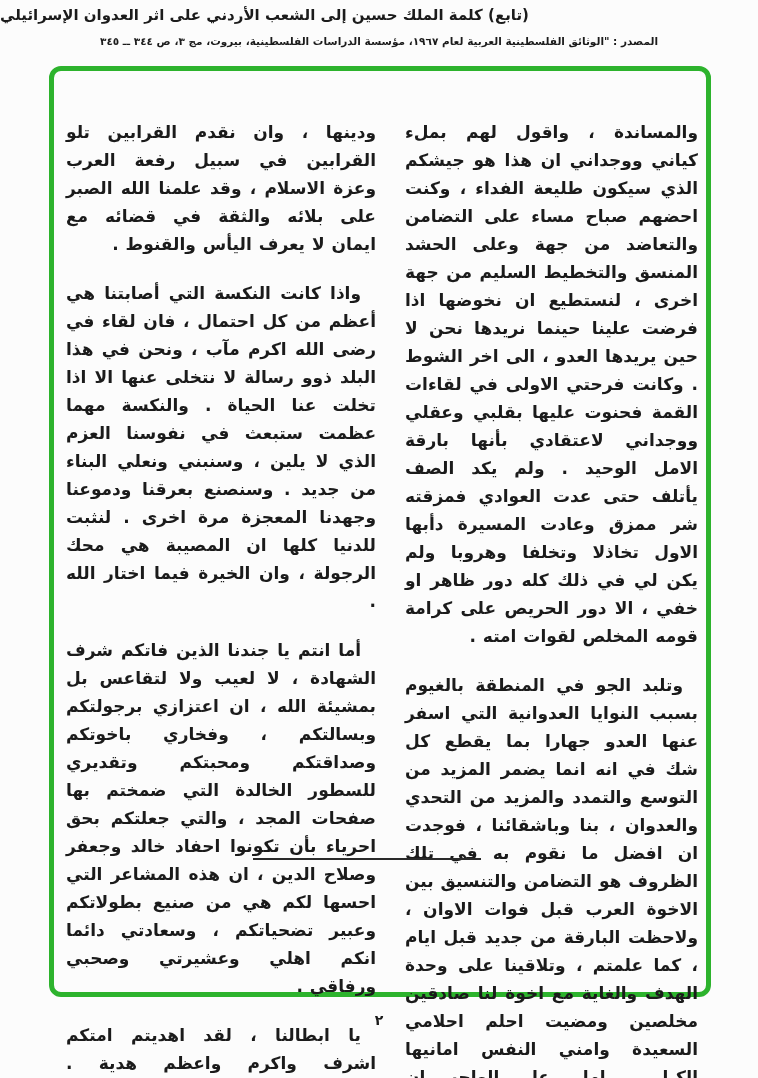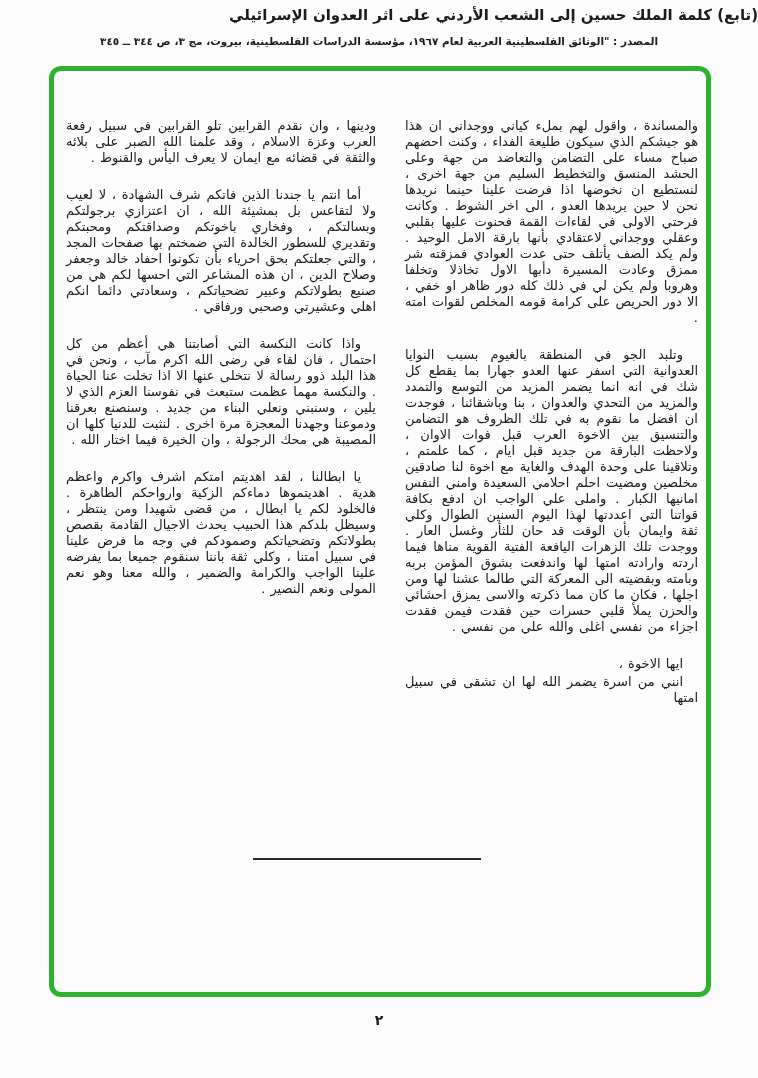--- a/index.html
+++ b/index.html
@@ -5,21 +5,21 @@
   html, body { margin: 0; padding: 0; }
   body {
     width: 758px; height: 1078px; position: relative;
     background: #fcfcfc;
     font-family: "DejaVu Sans", sans-serif;
     color: #1b1b1b;
     overflow: hidden;
   }
   .title {
     position: absolute; top: 6px; left: 0; right: 0;
-    text-align: right; direction: rtl;
+    text-align: left; direction: rtl;
     font-size: 15px; font-weight: bold;
   }
   .source {
     position: absolute; top: 35px; left: 0; right: 0;
     text-align: center; direction: rtl;
     font-size: 10.5px; font-weight: bold;
   }
   .frame {
     position: absolute; left: 49px; top: 66px;
     width: 662px; height: 931px; box-sizing: border-box;
@@ -27,21 +27,21 @@
     background: #fcfcfc;
   }
   .columns {
     direction: rtl; display: flex; gap: 29px;
     padding: 47px 8px 0 12px; box-sizing: border-box;
   }
   .col-a { width: 293px; flex: none; }
   .col-b { flex: 1; min-width: 0; }
   .para {
     margin: 0 0 21px;
-    font-size: 13px; font-weight: normal; line-height: 16px;
+    font-size: 17px; font-weight: bold; line-height: 28px;
     text-align: justify; text-indent: 15px; word-spacing: 1px;
   }
   .para.flush { text-indent: 0; }
   .para.salutation { margin-bottom: 2px; }
   .divider {
     position: absolute; left: 199px; top: 787px;
     width: 228px; height: 2px; background: #2a2a2a;
   }
   .page-number {
     position: absolute; top: 1012px; left: 0; right: 0;
@@ -57,21 +57,21 @@
 <div class="frame" style="border-color: rgb(45, 179, 45);">
   <div class="columns">
     <div class="col-a">
       <p class="para flush">والمساندة ، واقول لهم بملء كياني ووجداني ان هذا هو جيشكم الذي سيكون طليعة الفداء ، وكنت احضهم صباح مساء على التضامن والتعاضد من جهة وعلى الحشد المنسق والتخطيط السليم من جهة اخرى ، لنستطيع ان نخوضها اذا فرضت علينا حينما نريدها نحن لا حين يريدها العدو ، الى اخر الشوط . وكانت فرحتي الاولى في لقاءات القمة فحنوت عليها بقلبي وعقلي ووجداني لاعتقادي بأنها بارقة الامل الوحيد . ولم يكد الصف يأتلف حتى عدت العوادي فمزقته شر ممزق وعادت المسيرة دأبها الاول تخاذلا وتخلفا وهروبا ولم يكن لي في ذلك كله دور ظاهر او خفي ، الا دور الحريص على كرامة قومه المخلص لقوات امته .</p>
       <p class="para">وتلبد الجو في المنطقة بالغيوم بسبب النوايا العدوانية التي اسفر عنها العدو جهارا بما يقطع كل شك في انه انما يضمر المزيد من التوسع والتمدد والمزيد من التحدي والعدوان ، بنا وباشقائنا ، فوجدت ان افضل ما نقوم به في تلك الظروف هو التضامن والتنسيق بين الاخوة العرب قبل فوات الاوان ، ولاحظت البارقة من جديد قبل ايام ، كما علمتم ، وتلاقينا على وحدة الهدف والغاية مع اخوة لنا صادقين مخلصين ومضيت احلم احلامي السعيدة وامني النفس امانيها الكبار . واملى علي الواجب ان ادفع بكافة قواتنا التي اعددتها لهذا اليوم السنين الطوال وكلي ثقة وايمان بأن الوقت قد حان للثأر وغسل العار . ووجدت تلك الزهرات اليافعة الفتية القوية مناها فيما اردته وارادته امتها لها واندفعت بشوق المؤمن بربه وبامته وبقضيته الى المعركة التي طالما عشنا لها ومن اجلها ، فكان ما كان مما ذكرته والاسى يمزق احشائي والحزن يملأ قلبي حسرات حين فقدت فيمن فقدت اجزاء من نفسي اغلى والله علي من نفسي .</p>
       <p class="para salutation">ايها الاخوة ،</p>
       <p class="para">انني من اسرة يضمر الله لها ان تشقى في سبيل امتها</p>
     </div>
     <div class="col-b">
       <p class="para flush">ودينها ، وان نقدم القرابين تلو القرابين في سبيل رفعة العرب وعزة الاسلام ، وقد علمنا الله الصبر على بلائه والثقة في قضائه مع ايمان لا يعرف اليأس والقنوط .</p>
+      <p class="para">واذا كانت النكسة التي أصابتنا هي أعظم من كل احتمال ، فان لقاء في رضى الله اكرم مآب ، ونحن في هذا البلد ذوو رسالة لا نتخلى عنها الا اذا تخلت عنا الحياة . والنكسة مهما عظمت ستبعث في نفوسنا العزم الذي لا يلين ، وسنبني ونعلي البناء من جديد . وسنصنع بعرقنا ودموعنا وجهدنا المعجزة مرة اخرى . لنثبت للدنيا كلها ان المصيبة هي محك الرجولة ، وان الخيرة فيما اختار الله .</p>
       <p class="para">أما انتم يا جندنا الذين فاتكم شرف الشهادة ، لا لعيب ولا لتقاعس بل بمشيئة الله ، ان اعتزازي برجولتكم وبسالتكم ، وفخاري باخوتكم وصداقتكم ومحبتكم وتقديري للسطور الخالدة التي ضمختم بها صفحات المجد ، والتي جعلتكم بحق احرياء بأن تكونوا احفاد خالد وجعفر وصلاح الدين ، ان هذه المشاعر التي احسها لكم هي من صنيع بطولاتكم وعبير تضحياتكم ، وسعادتي دائما انكم اهلي وعشيرتي وصحبي ورفاقي .</p>
-      <p class="para">واذا كانت النكسة التي أصابتنا هي أعظم من كل احتمال ، فان لقاء في رضى الله اكرم مآب ، ونحن في هذا البلد ذوو رسالة لا نتخلى عنها الا اذا تخلت عنا الحياة . والنكسة مهما عظمت ستبعث في نفوسنا العزم الذي لا يلين ، وسنبني ونعلي البناء من جديد . وسنصنع بعرقنا ودموعنا وجهدنا المعجزة مرة اخرى . لنثبت للدنيا كلها ان المصيبة هي محك الرجولة ، وان الخيرة فيما اختار الله .</p>
       <p class="para">يا ابطالنا ، لقد اهديتم امتكم اشرف واكرم واعظم هدية . اهديتموها دماءكم الزكية وارواحكم الطاهرة . فالخلود لكم يا ابطال ، من قضى شهيدا ومن ينتظر ، وسيظل بلدكم هذا الحبيب يحدث الاجيال القادمة بقصص بطولاتكم وتضحياتكم وصمودكم في وجه ما فرض علينا في سبيل امتنا ، وكلي ثقة باننا سنقوم جميعا بما يفرضه علينا الواجب والكرامة والضمير ، والله معنا وهو نعم المولى ونعم النصير .</p>
     </div>
   </div>
   <div class="divider" style="background: rgb(42, 42, 42);"></div>
 </div>
 
 <div class="page-number">٢</div>
 
 </body></html>

